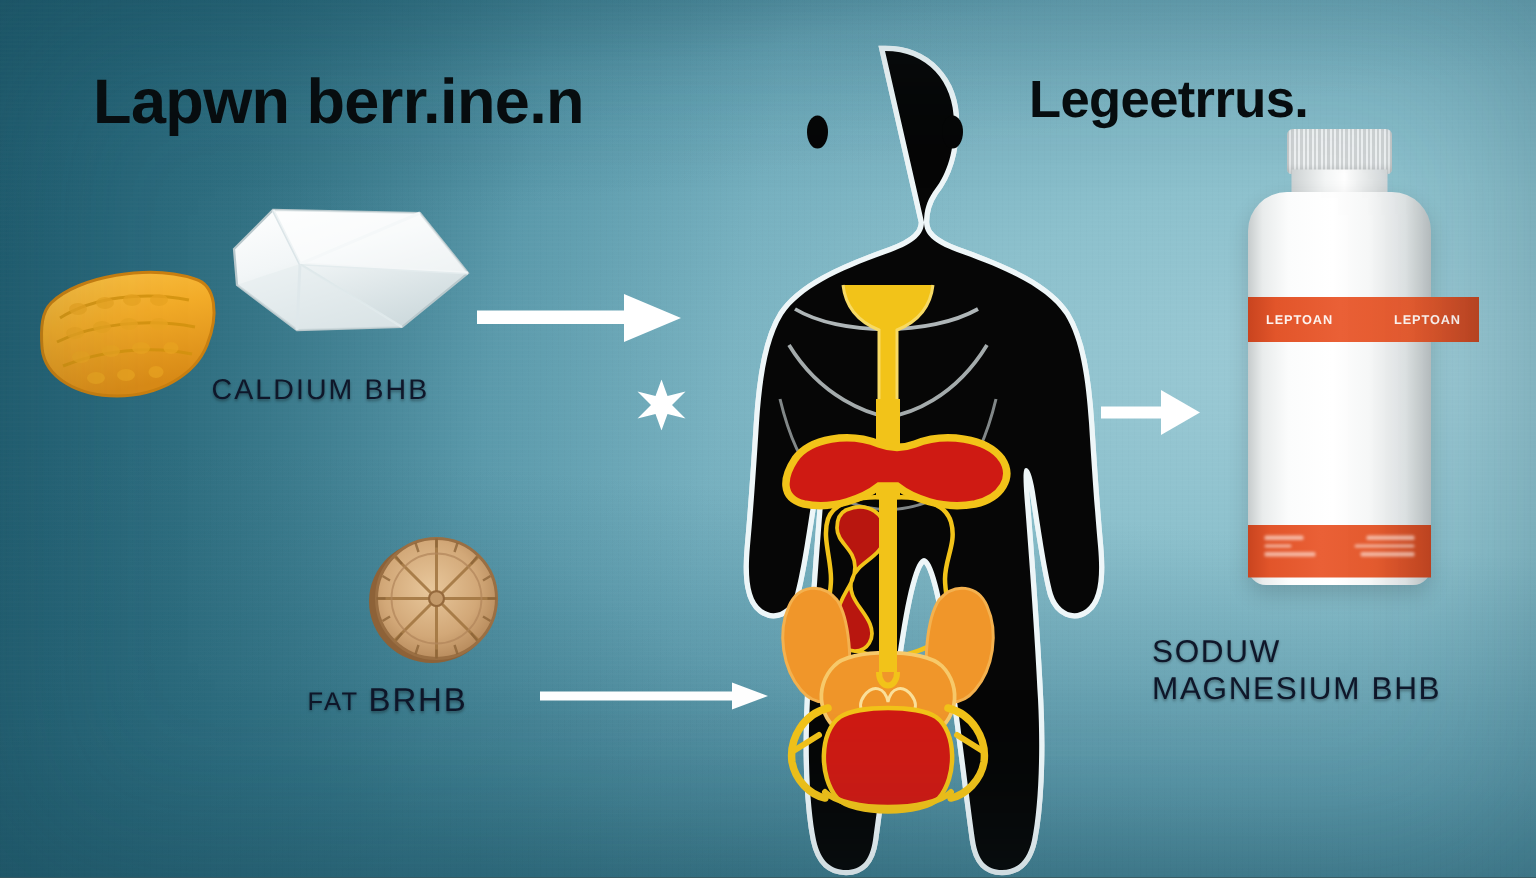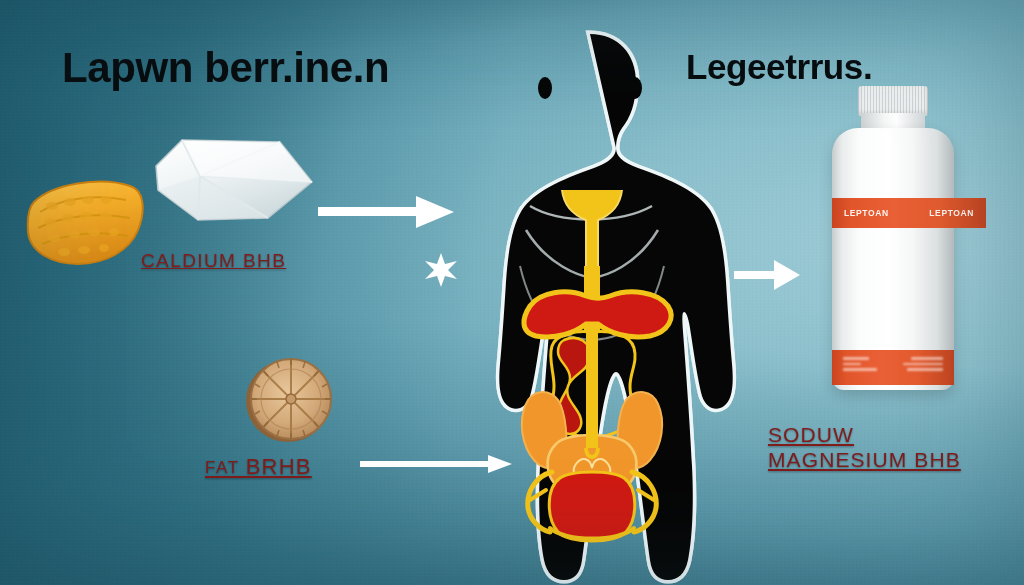--- a/index.html
+++ b/index.html
@@ -58,27 +58,26 @@
     white-space: nowrap;
     line-height: 1;
     margin-top: 23px;
   }
   #heading-left  { left: 62px;  top: 24px;  font-size: 42px; }
   #heading-right { left: 686px; top: 26px;  font-size: 35px; }
 
   
   .ing-label {
     position: absolute;
-    color: #7f1d1d;
+    color: #0f172a;
     font-size: 19px;
     letter-spacing: 1.4px;
     white-space: nowrap;
     text-shadow: 0 1px 2px rgba(0,0,0,.35);
     line-height: 1.18;
-    text-decoration: underline;
   }
   #label-calcium { left: 141px; top: 250px; }
   #label-fat     { left: 205px; top: 454px; font-size: 22px; letter-spacing: 1.2px; }
   #label-fat .small { font-size: 17px; letter-spacing: 1.6px; vertical-align: 1px; }
   #label-magnesium { left: 768px; top: 423px; font-size: 21px; letter-spacing: 1.1px; }
   #label-magnesium .line2 { display: block; }
 
   
   .arrow { position: absolute; }
   #arrow-top    { left: 318px; top: 192px; }

